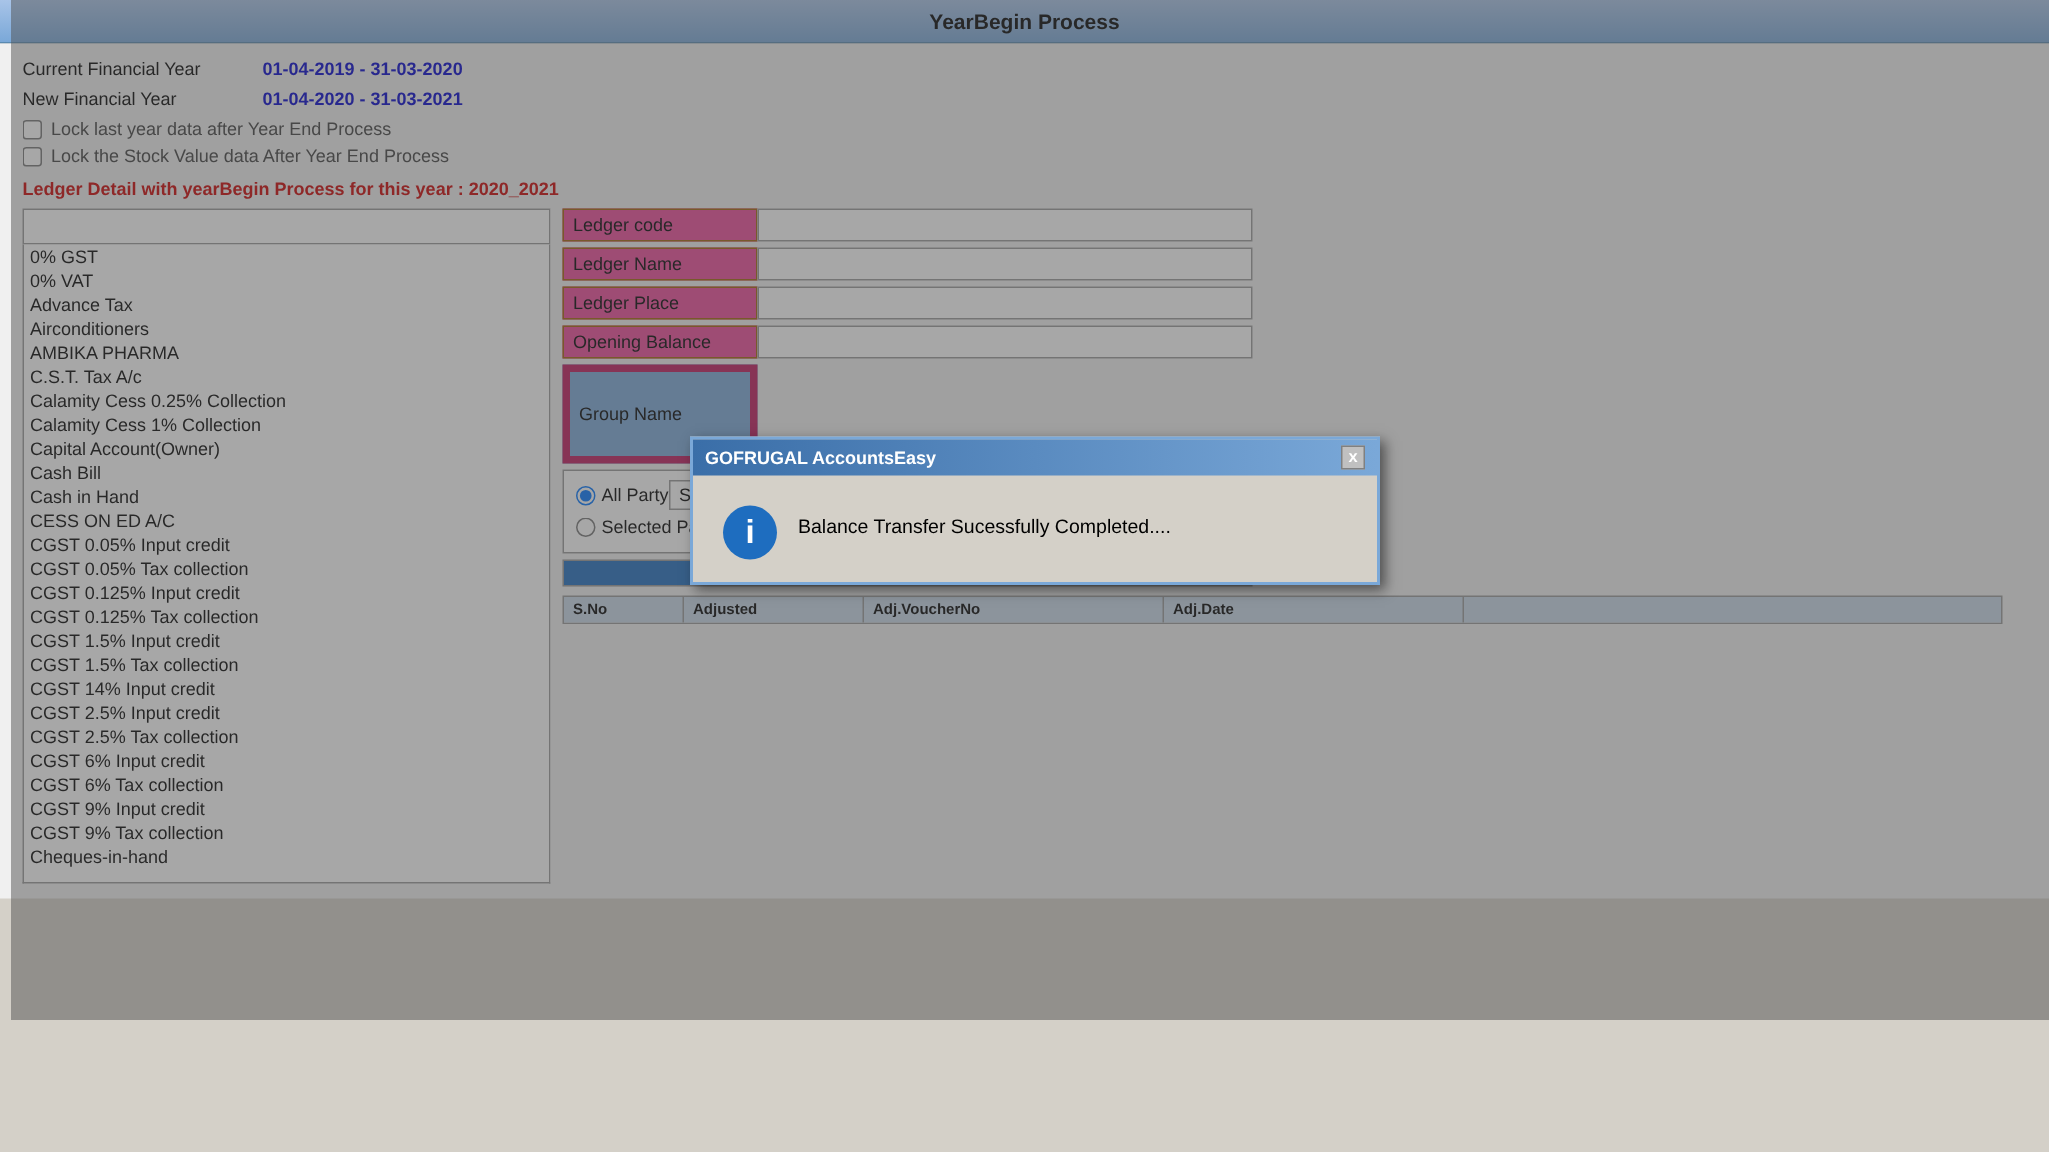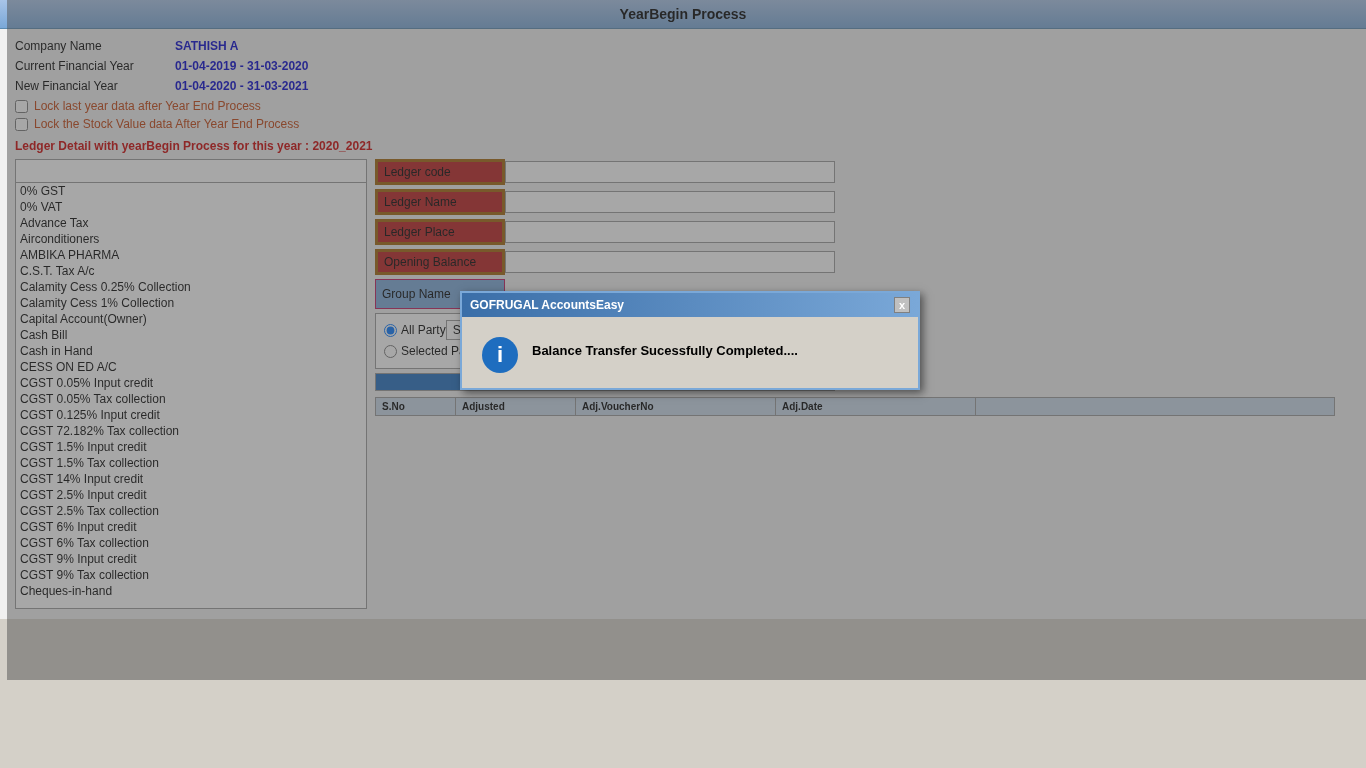--- a/index.html
+++ b/index.html
@@ -53,21 +53,21 @@
       align-items: center;
       margin-bottom: 4px;
     }
 
     .checkbox-row input[type="checkbox"] {
       margin-right: 6px;
     }
 
     .checkbox-row label {
       font-size: 12px;
-      color: #c2410c;
+      color: #404040;
     }
 
     
     .ledger-header {
       color: #cc0000;
       font-size: 12px;
       font-weight: bold;
       margin: 8px 0 6px 0;
     }
 
@@ -119,48 +119,48 @@
     }
 
     .form-row {
       display: flex;
       align-items: center;
       margin-bottom: 4px;
     }
 
     .form-label {
       width: 130px;
-      background: #b91c1c;
+      background: #ec4899;
       color: #000;
       padding: 3px 6px;
       font-size: 12px;
-      border: 3px solid #a16207;
+      border: 1px solid #a16207;
       min-height: 22px;
       display: flex;
       align-items: center;
       text-align: right;
     }
 
     .form-input {
       flex: 1;
       max-width: 330px;
       height: 22px;
       border: 1px solid #999;
       background: #fff;
       padding: 2px 4px;
       font-size: 12px;
     }
 
     .group-name-label {
       width: 130px;
       background: #7aa8d8;
       color: #000;
-      padding: 7px 6px;
-      font-size: 12px;
-      border: 1px solid #be185d;
+      padding: 21px 6px;
+      font-size: 12px;
+      border: 5px solid #be185d;
       min-height: 22px;
       display: flex;
       align-items: center;
     }
 
     
     .party-section {
       background: #fff;
       border: 1px solid #999;
       padding: 6px 8px;
@@ -293,21 +293,20 @@
       color: #fff;
       font-size: 22px;
       font-weight: bold;
       flex-shrink: 0;
     }
 
     .modal-message {
       font-size: 13px;
       color: #000;
       padding-top: 6px;
-      font-weight: bold;
     }
 
     .modal-footer {
       display: flex;
       justify-content: center;
       padding: 8px 0 12px 0;
     }
 
     .ok-button {
       background: #d4d0c8;
@@ -320,24 +319,20 @@
   </style>
 </head>
 <body>
 
 <div class="title-bar">
   <span>YearBegin Process</span>
 </div>
 
 <div class="main-content">
 
-  <div class="info-row">
-    <span class="info-label">Company Name</span>
-    <span class="info-value">SATHISH A</span>
-  </div>
 
   <div class="info-row">
     <span class="info-label">Current Financial Year</span>
     <span class="info-value">01-04-2019 - 31-03-2020</span>
   </div>
 
   <div class="info-row">
     <span class="info-label">New Financial Year</span>
     <span class="info-value">01-04-2020 - 31-03-2021</span>
   </div>
@@ -367,21 +362,21 @@
           <div>C.S.T. Tax A/c</div>
           <div>Calamity Cess 0.25% Collection</div>
           <div>Calamity Cess 1% Collection</div>
           <div>Capital Account(Owner)</div>
           <div>Cash Bill</div>
           <div>Cash in Hand</div>
           <div>CESS ON ED A/C</div>
           <div>CGST 0.05% Input credit</div>
           <div>CGST 0.05% Tax collection</div>
           <div>CGST 0.125% Input credit</div>
-          <div>CGST 72.182% Tax collection</div>
+          <div>CGST 0.125% Tax collection</div>
           <div>CGST 1.5% Input credit</div>
           <div>CGST 1.5% Tax collection</div>
           <div>CGST 14% Input credit</div>
           <div>CGST 2.5% Input credit</div>
           <div>CGST 2.5% Tax collection</div>
           <div>CGST 6% Input credit</div>
           <div>CGST 6% Tax collection</div>
           <div>CGST 9% Input credit</div>
           <div>CGST 9% Tax collection</div>
           <div>Cheques-in-hand</div>

